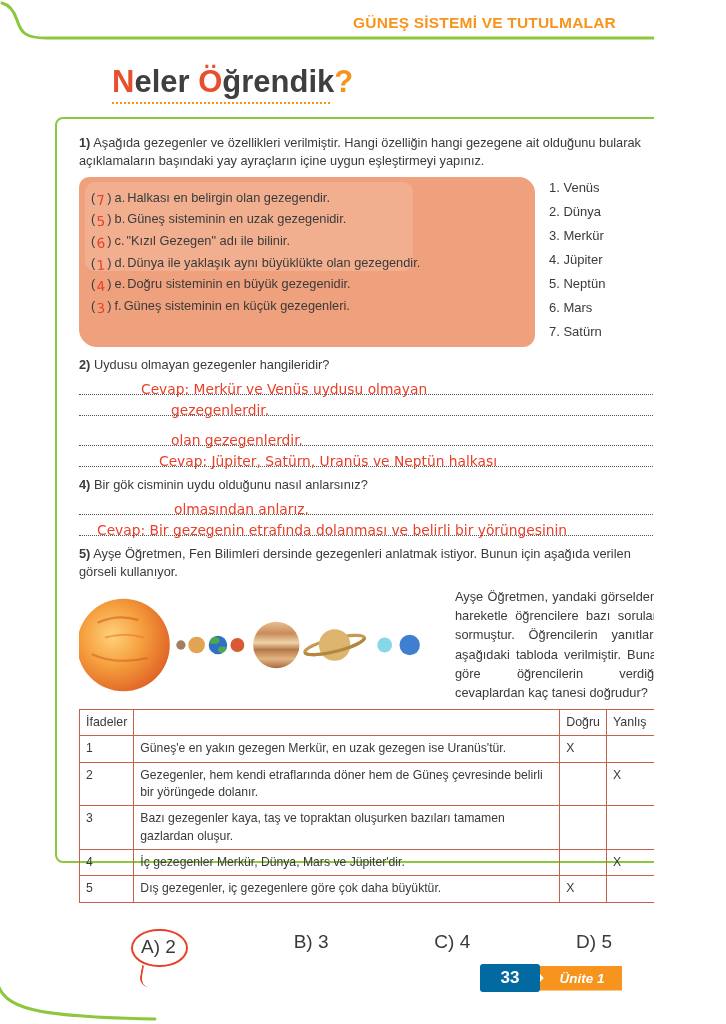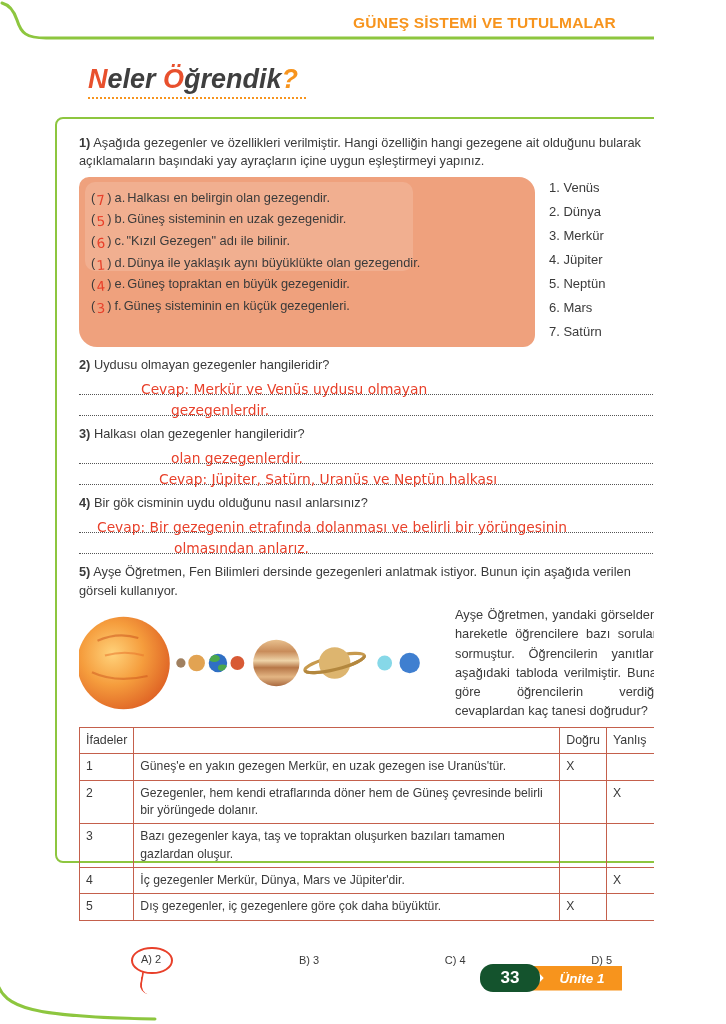--- a/index.html
+++ b/index.html
@@ -6,21 +6,21 @@
   html,body { background:#ffffff; }
   .page { position:relative; width:654px; height:1024px; background:#fff;
           font-family:"Liberation Sans", sans-serif; color:#3a3a3a; overflow:hidden; }
 
   .header-title { position:absolute; top:14px; right:38px; color:#f7941d;
                   font-weight:bold; font-size:15.5px; letter-spacing:.2px; }
   .top-decor, .bottom-decor { position:absolute; left:0; pointer-events:none; }
   .top-decor { top:0; }
   .bottom-decor { bottom:0; }
 
-  .page-title { position:absolute; top:64px; left:88px; font-size:27px; font-weight:bold; color:#3f3f3f;font-style:italic; }
+  .page-title { position:absolute; top:64px; left:112px; font-size:31px; font-weight:bold; color:#3f3f3f; }
   .page-title .red { color:#e8502d; }
   .page-title .qmark { color:#f7941d; }
   .title-underline { display:block; margin-top:2px; width:218px; border-bottom:2px dotted #f7941d; }
 
   .content-box { position:absolute; left:55px; top:117px; width:626px; height:746px;
                  border:2.5px solid #8dc63f; border-radius:8px; padding:15px 22px 10px;
                  font-size:12.8px; line-height:1.42; }
 
   .q-num { font-weight:bold; }
 
@@ -48,31 +48,31 @@
   .visual-row { display:flex; align-items:center; gap:24px; margin:5px 0 6px; }
   .solar-svg { flex:0 0 auto; }
   .side-text { flex:1; text-align:justify; font-size:12.8px; line-height:1.5; }
 
   .answers-table { border-collapse:collapse; width:100%; margin-top:5px; font-size:12.2px; }
   .answers-table th, .answers-table td { border:1px solid #c4604c; padding:4px 6px;
                                          text-align:left; vertical-align:top; font-weight:normal; }
   .answers-table th { font-size:12.4px; }
 
   .options-row { display:flex; justify-content:space-between; margin:26px 45px 0 52px;
-                 font-size:11px;align-items:center; }
+                 font-size:19px; }
   .circled { position:relative; display:inline-block; border:2px solid #e8402a;
              border-radius:50%; padding:3px 10px 5px 8px; }
   .circled::after { content:""; position:absolute; left:9px; top:100%; width:10px; height:21px;
                     border-left:2.2px solid #e8402a; border-bottom-left-radius:10px;
                     transform:rotate(10deg); transform-origin:top left; }
 
   .footer { position:absolute; right:32px; bottom:32px; display:flex; align-items:center; }
-  .page-num { position:relative; z-index:2; background:#14532d; color:#fff; font-size:17px;
+  .page-num { position:relative; z-index:2; background:#0369a1; color:#fff; font-size:17px;
               font-weight:bold; width:60px; height:28px; display:flex; align-items:center;
-              justify-content:center; border-radius:13px; }
+              justify-content:center; border-radius:3px; }
   .unit-ribbon { background:#f7941d; color:#fff; font-style:italic; font-weight:bold;
                  font-size:13.5px; height:25px; width:90px; margin-left:-8px;
                  display:flex; align-items:center; justify-content:center;
                  clip-path:polygon(0 0, 100% 0, 100% 100%, 0 100%, 13% 50%); padding-left:10px; }
 </style>
 </head>
 <body>
 
 <div class="page">
 
@@ -87,21 +87,21 @@
   <div class="content-box">
 
     <p><span class="q-num">1)</span> <span>Aşağıda gezegenler ve özellikleri verilmiştir. Hangi özelliğin hangi gezegene ait olduğunu bularak açıklamaların başındaki yay ayraçların içine uygun eşleştirmeyi yapınız.</span></p>
 
     <div class="match-row">
       <div class="highlight-block">
         <div class="match-item">(<span class="hand-digit">7</span>)<span class="item-letter">a.</span><span>Halkası en belirgin olan gezegendir.</span></div>
         <div class="match-item">(<span class="hand-digit">5</span>)<span class="item-letter">b.</span><span>Güneş sisteminin en uzak gezegenidir.</span></div>
         <div class="match-item">(<span class="hand-digit">6</span>)<span class="item-letter">c.</span><span>"Kızıl Gezegen" adı ile bilinir.</span></div>
         <div class="match-item">(<span class="hand-digit">1</span>)<span class="item-letter">d.</span><span>Dünya ile yaklaşık aynı büyüklükte olan gezegendir.</span></div>
-        <div class="match-item">(<span class="hand-digit">4</span>)<span class="item-letter">e.</span><span>Güneş topraktan en büyük gezegenidir.</span></div>
+        <div class="match-item">(<span class="hand-digit">4</span>)<span class="item-letter">e.</span><span>Doğru sisteminin en büyük gezegenidir.</span></div>
         <div class="match-item">(<span class="hand-digit">3</span>)<span class="item-letter">f.</span><span>Güneş sisteminin en küçük gezegenleri.</span></div>
       </div>
       <div class="planet-list">
         <div class="planet-item">1. Venüs</div>
         <div class="planet-item">2. Dünya</div>
         <div class="planet-item">3. Merkür</div>
         <div class="planet-item">4. Jüpiter</div>
         <div class="planet-item">5. Neptün</div>
         <div class="planet-item">6. Mars</div>
         <div class="planet-item">7. Satürn</div>
@@ -112,36 +112,35 @@
       <p><span class="q-num">2)</span> <span>Uydusu olmayan gezegenler hangileridir?</span></p>
       <div class="ans-line">
           <span class="hand-text ind-62">Cevap: Merkür ve Venüs uydusu olmayan</span>
         </div>
       <div class="ans-line">
           <span class="hand-text ind-92">gezegenlerdir.</span>
         </div>
     </div>
 
     <div class="question">
-      <p><span class="q-num">3)</span> <span>Halkası olan gezegenler hangileridir?</span></p>
       <div class="ans-line">
           <span class="hand-text ind-92">olan gezegenlerdir.</span>
         </div>
       <div class="ans-line">
           <span class="hand-text ind-80">Cevap: Jüpiter, Satürn, Uranüs ve Neptün halkası</span>
         </div>
     </div>
 
     <div class="question">
       <p><span class="q-num">4)</span> <span>Bir gök cisminin uydu olduğunu nasıl anlarsınız?</span></p>
       <div class="ans-line">
+          <span class="hand-text ind-95">olmasından anlarız.</span>
+        </div>
+      <div class="ans-line">
           <span class="hand-text ind-18">Cevap: Bir gezegenin etrafında dolanması ve belirli bir yörüngesinin</span>
-        </div>
-      <div class="ans-line">
-          <span class="hand-text ind-95">olmasından anlarız.</span>
         </div>
     </div>
 
     <div class="question">
       <p><span class="q-num">5)</span> <span>Ayşe Öğretmen, Fen Bilimleri dersinde gezegenleri anlatmak istiyor. Bunun için aşağıda verilen görseli kullanıyor.</span></p>
     </div>
 
     <div class="visual-row">
       <svg class="solar-svg" width="352" height="116" viewBox="0 0 380 120">
         <defs>

